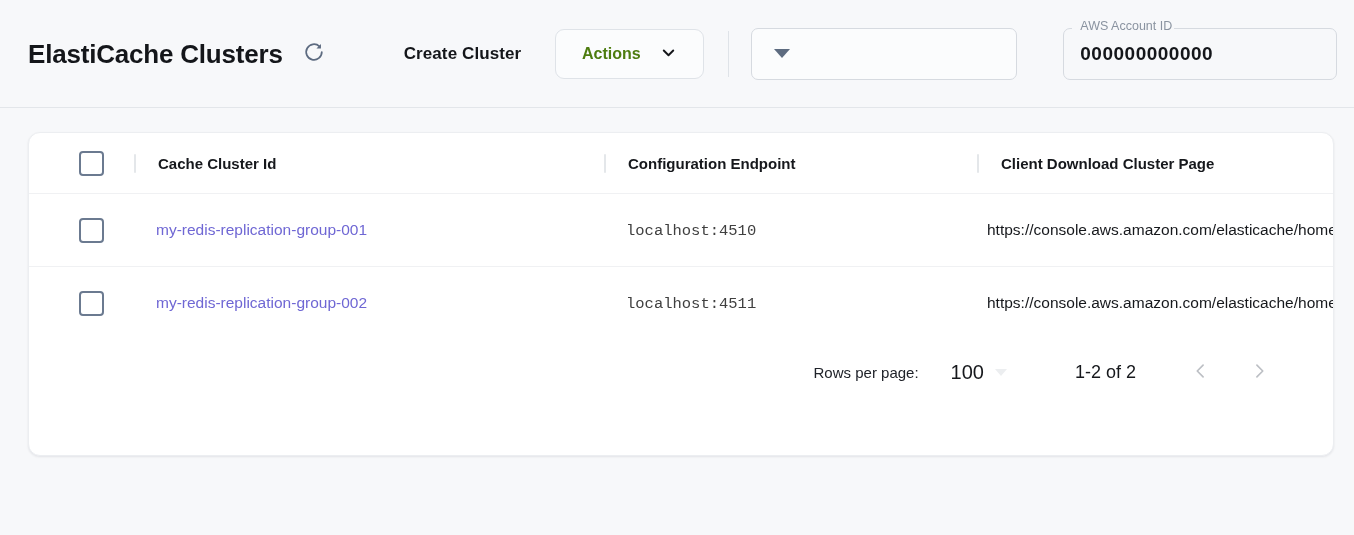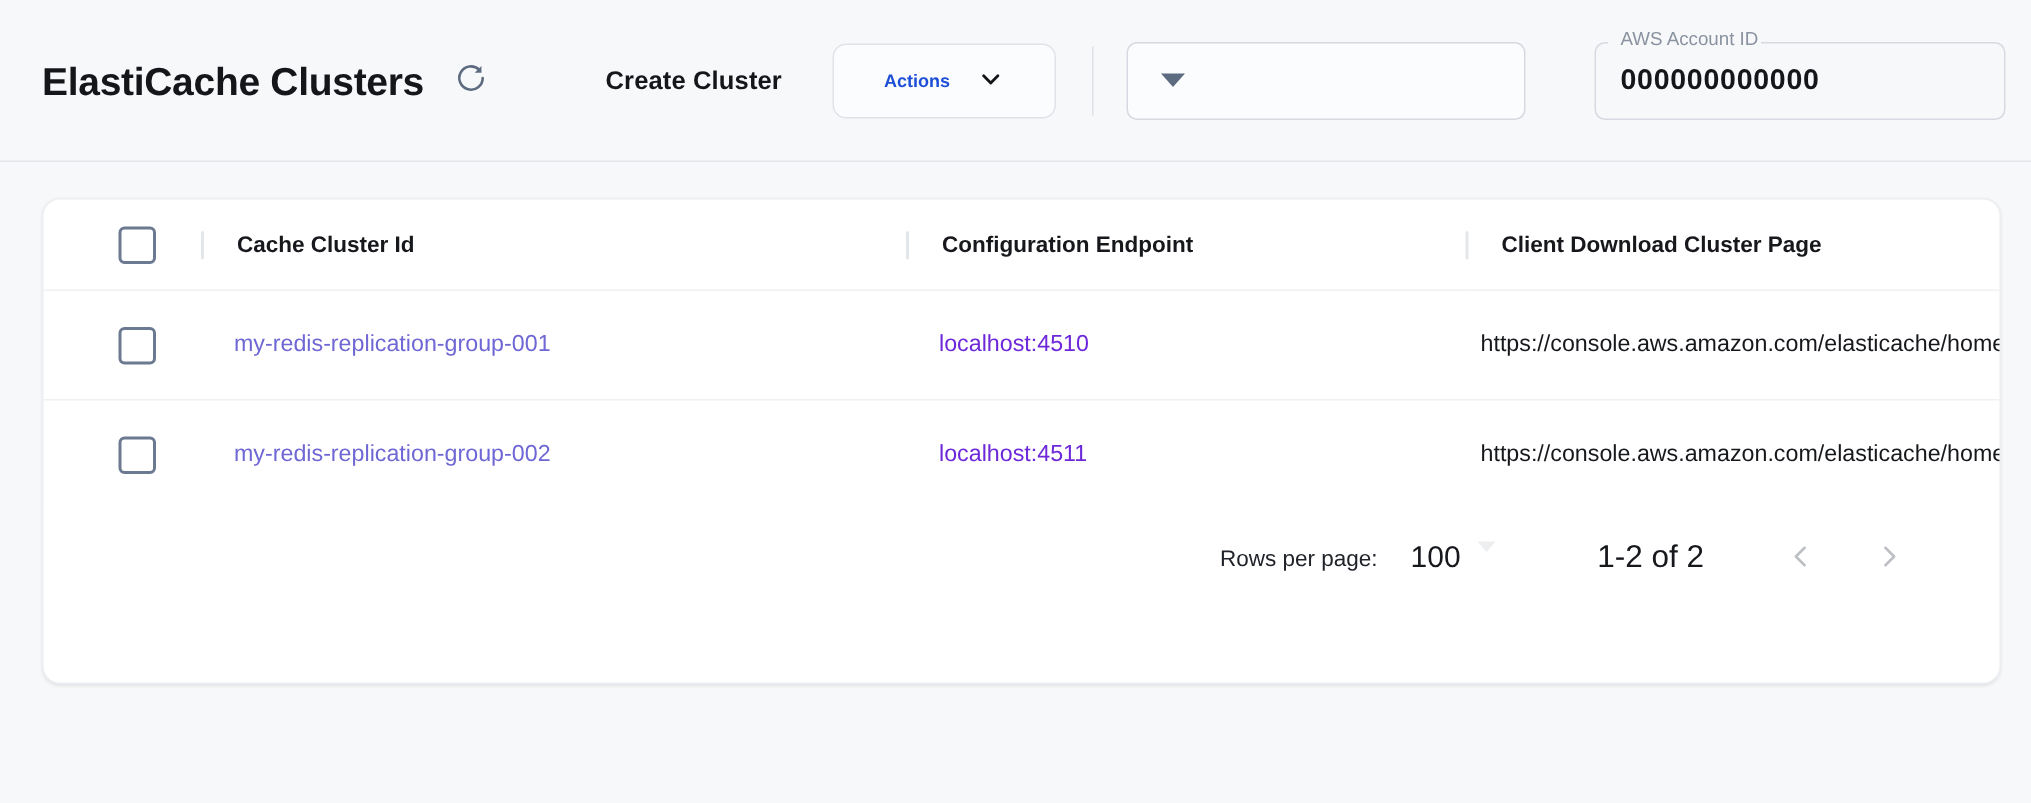--- a/index.html
+++ b/index.html
@@ -56,23 +56,23 @@
     padding: 0 20px;
     display: flex; align-items: center; justify-content: center;
     gap: 18px;
     background: #fbfcfd;
     border: 1px solid #dfe3e8;
     border-radius: 9px;
     cursor: pointer;
     font-family: inherit;
   }
   .actions-btn .label {
-    font-size: 12px;
+    font-size: 16px;
     font-weight: 700;
-    color: #1d4ed8;
+    color: #4d7c0f;
     white-space: nowrap;
   }
   .vdivider {
     margin-left: 24px;
     width: 1px;
     height: 46px;
     background: #dfe3e8;
     flex: 0 0 1px;
   }
   .region-select {
@@ -227,24 +227,25 @@
     font-size: 15.5px;
     color: #6f67d4;
     text-decoration: none;
     padding-left: 22px;
     display: inline-block;
     white-space: nowrap;
     cursor: pointer;
   }
   .cell-text {
     font-size: 15.5px;
-    color: #6d28d9;
+    color: #404040;
     padding-left: 22px;
     white-space: nowrap;
     display: inline-block;
+    font-family: Liberation Mono, monospace;
   }
   .cell-url {
     font-size: 15.5px;
     color: #16181c;
     padding-left: 10px;
     white-space: nowrap;
     display: inline-block;
   }
 
   
@@ -260,38 +261,38 @@
     background: #ffffff;
     z-index: 3;
   }
   .rpp-label {
     font-size: 15px;
     color: #20232a;
     white-space: nowrap;
   }
   .rpp-select {
     display: flex;
-    align-items: flex-start;
+    align-items: center;
     gap: 11px;
-    margin-left: 22px;
+    margin-left: 32px;
     cursor: pointer;
   }
   .rpp-value {
     font-size: 20px;
     color: #16181c;
     white-space: nowrap;
   }
   .tri-down-sm {
     width: 0; height: 0;
     border-left: 6px solid transparent;
     border-right: 6px solid transparent;
     border-top: 7px solid #eceef0;
   }
   .range-label {
-    font-size: 21px;
+    font-size: 18px;
     color: #16181c;
     margin-left: 68px;
     white-space: nowrap;
   }
   .pg-btn {
     width: 42px; height: 42px;
     display: flex; align-items: center; justify-content: center;
     background: transparent;
     border: none;
     cursor: pointer;

